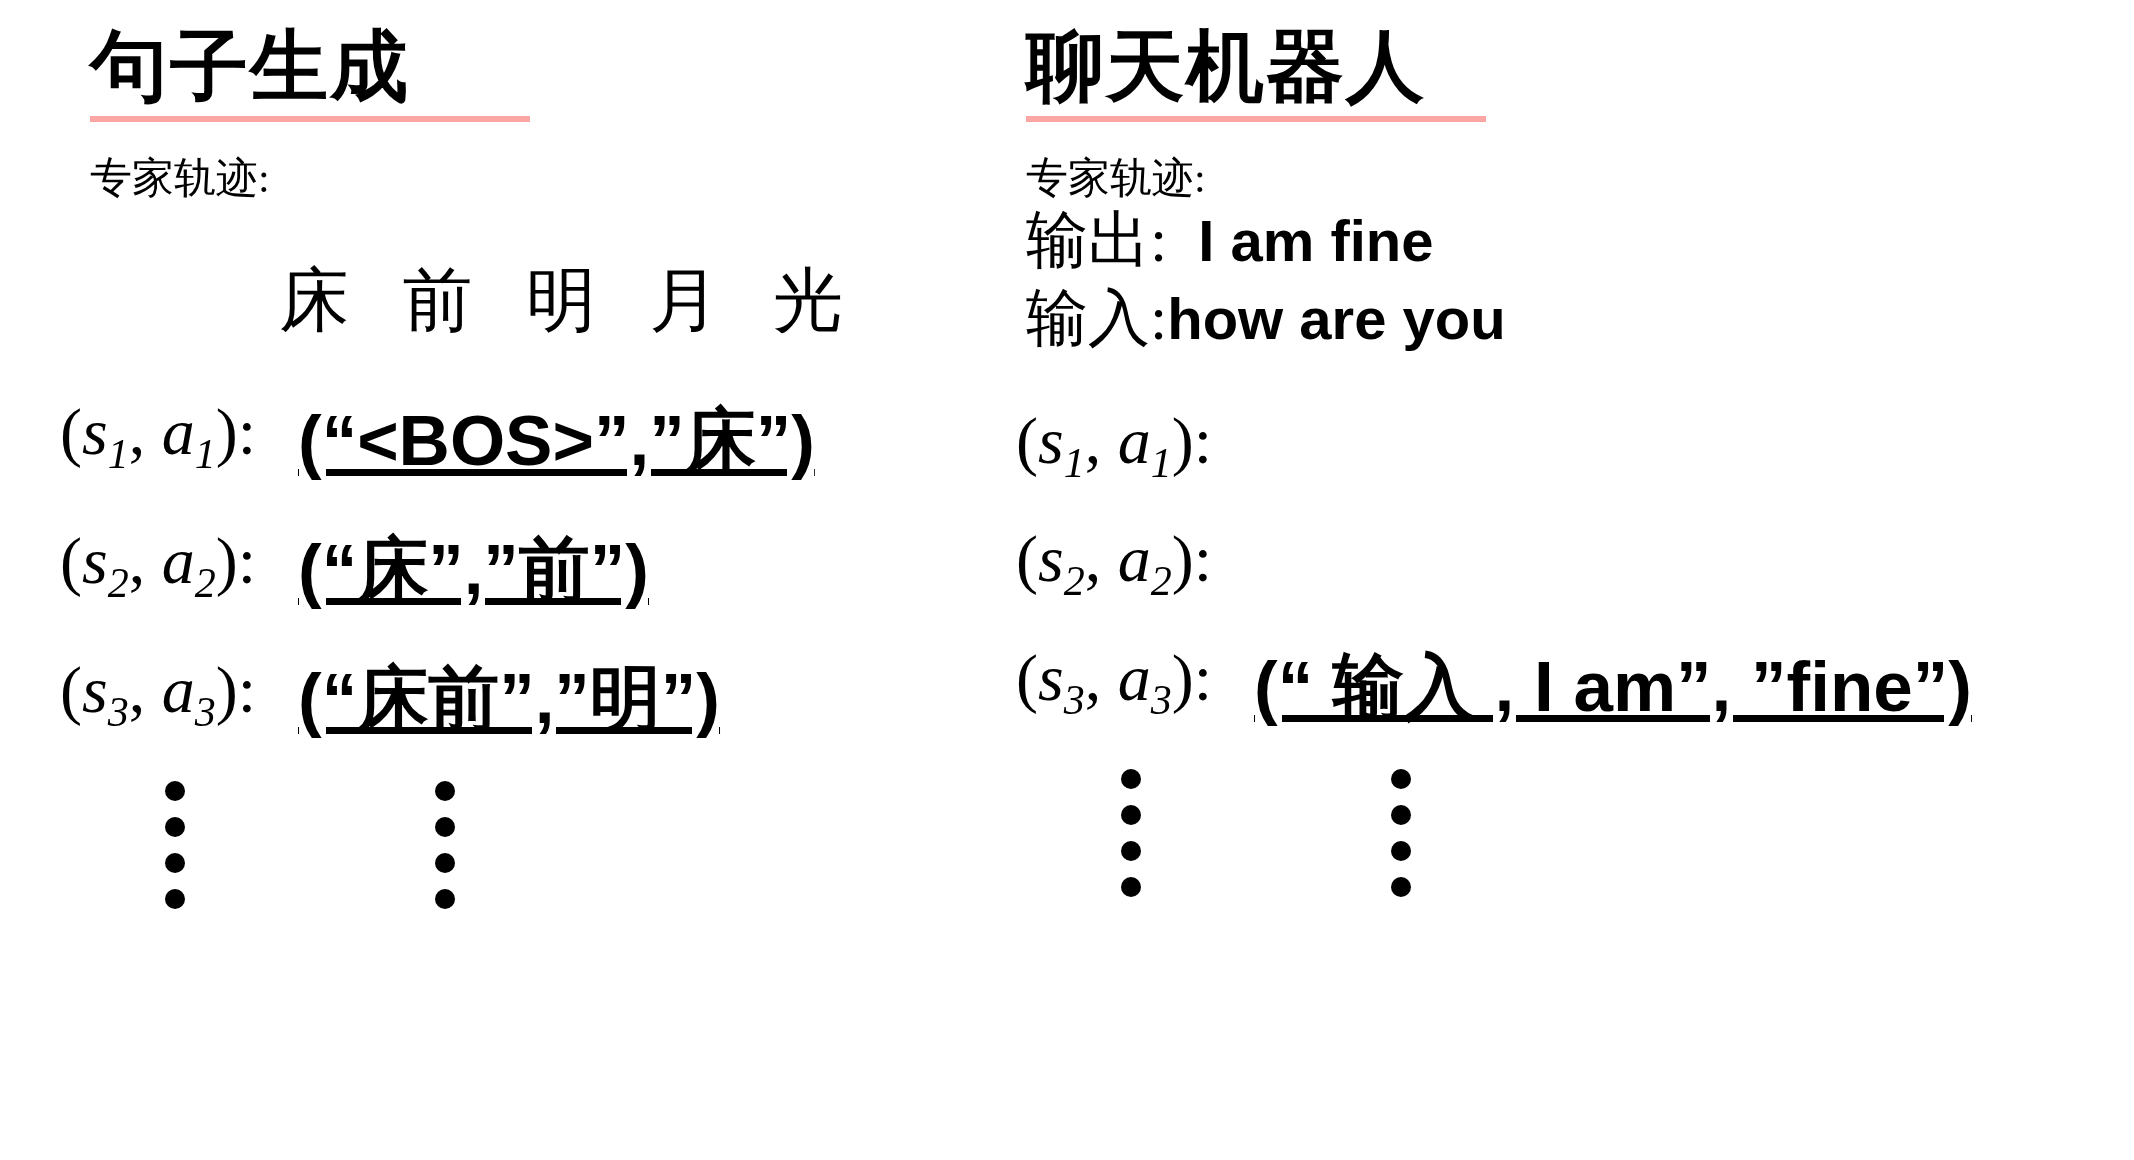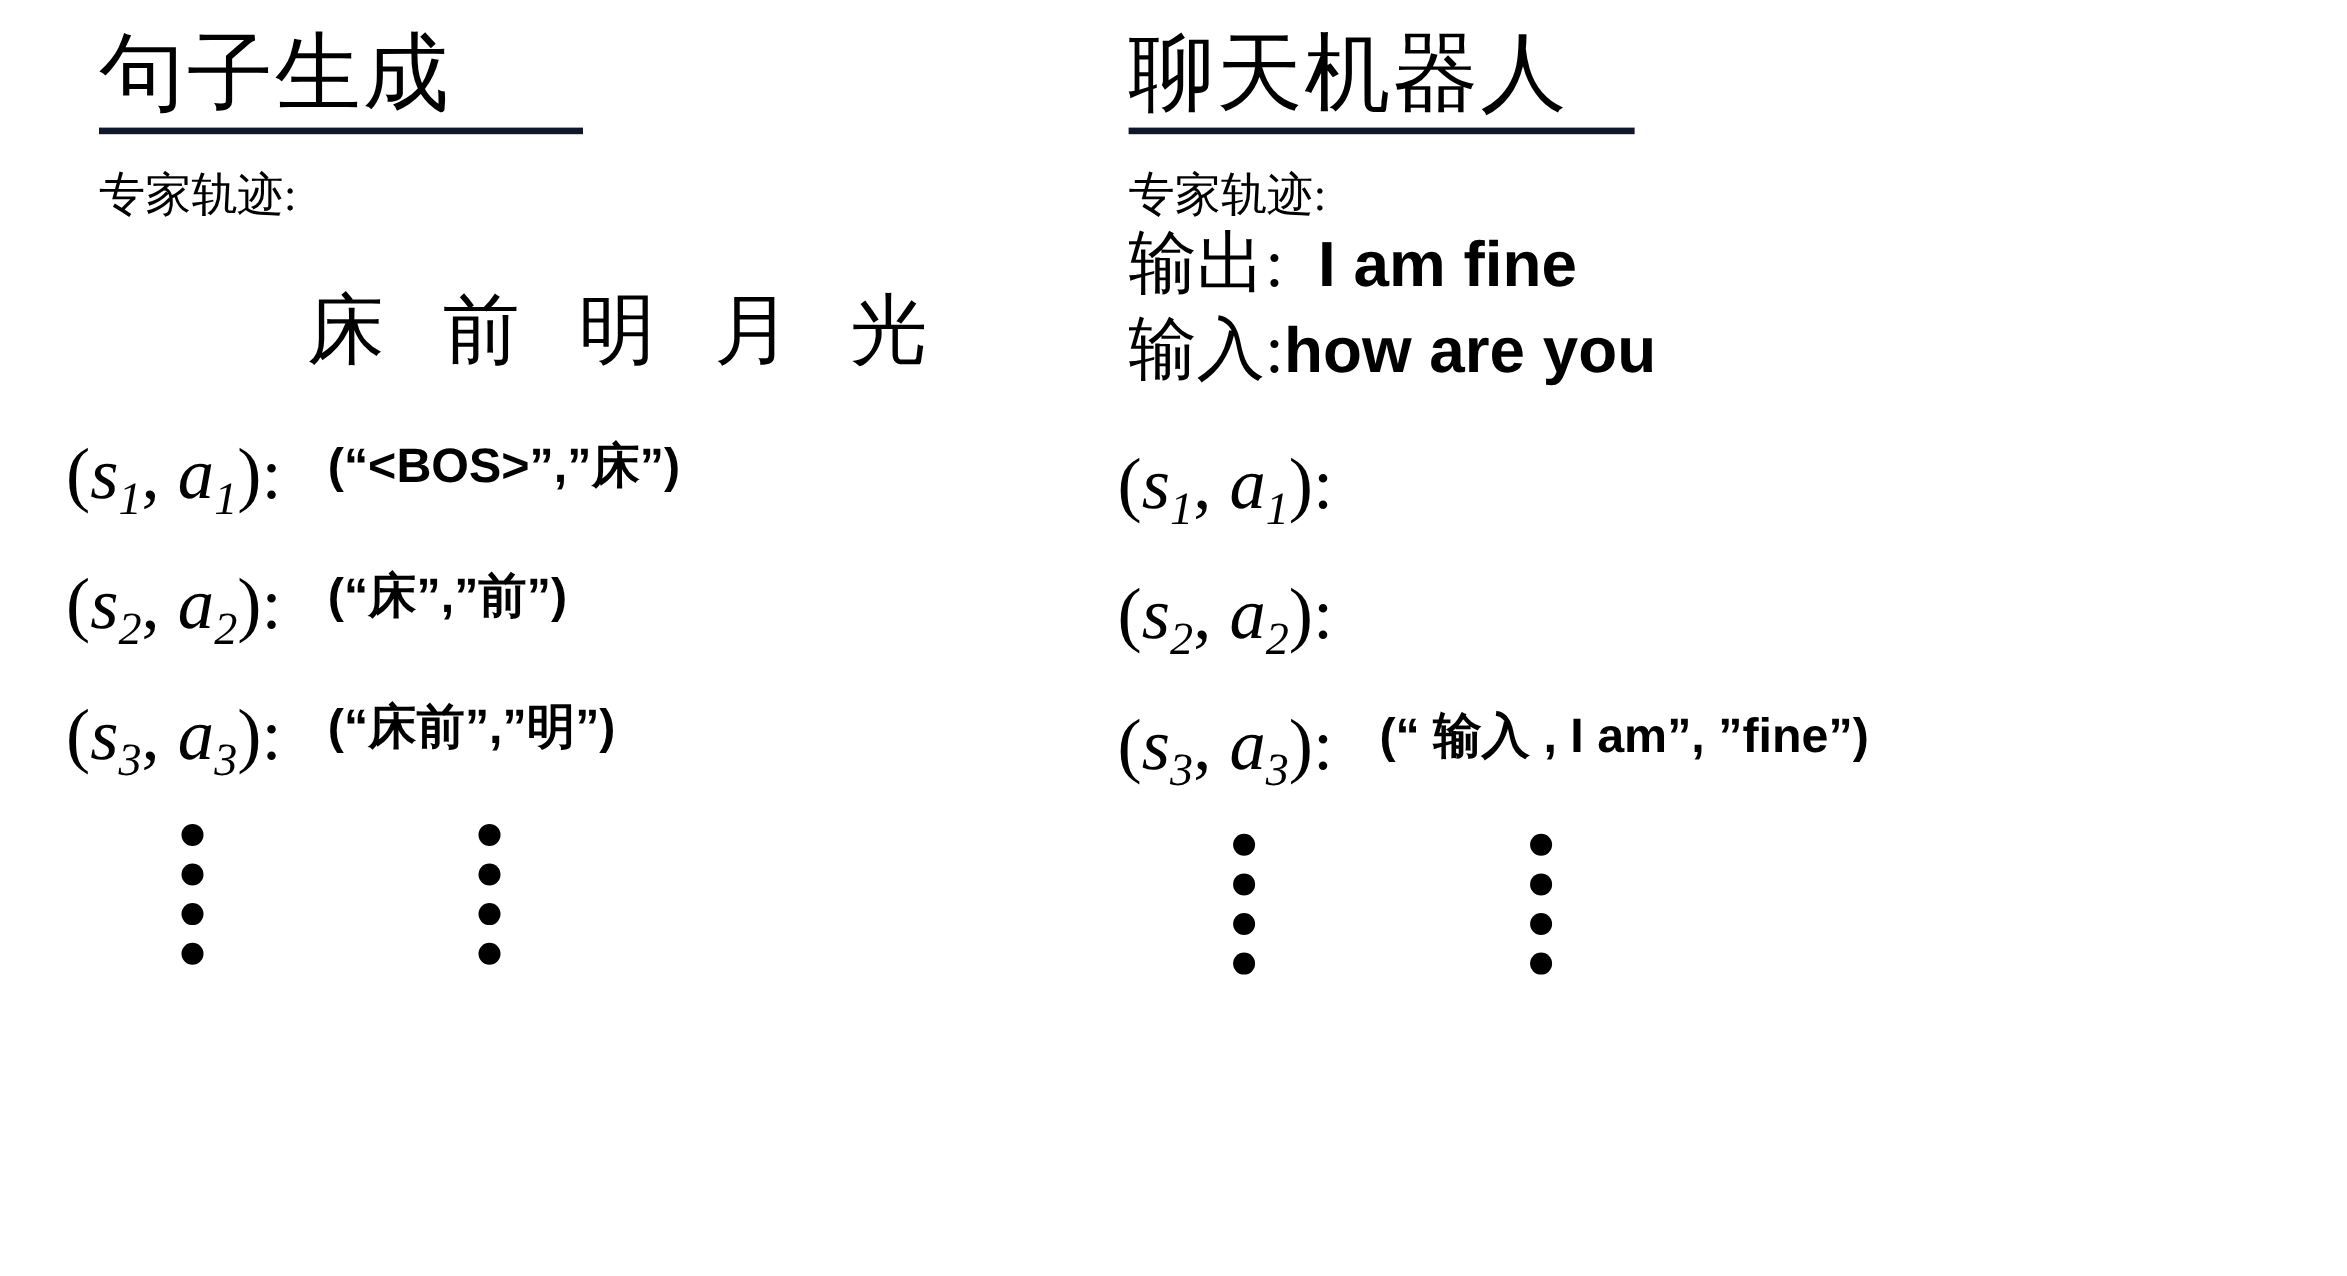--- a/index.html
+++ b/index.html
@@ -23,27 +23,27 @@
 
   .column {
     position: absolute;
     top: 0;
   }
   .col-left  { left: 60px;  width: 960px; }
   .col-right { left: 1016px; width: 1040px; }
 
   .col-title {
     font-family: "Liberation Serif", serif;
-    font-weight: normal;
+    font-weight: bold;
     font-size: 78px;
     line-height: 1.0;
     letter-spacing: 2px;
     display: inline-block;
     padding: 28px 0 10px 0;
-    border-bottom: 6px solid #0f172a;
+    border-bottom: 6px solid #fca5a5;
   }
   .col-left .col-title  { margin-left: 30px; padding-right: 120px; }
   .col-right .col-title { margin-left: 10px; padding-right: 60px; }
 
   .expert-label {
     font-family: Liberation Serif, serif;
     font-size: 42px;
     line-height: 1.15;
     margin-top: 32px;
   }
@@ -97,21 +97,22 @@
   }
   .pair-key .paren,
   .pair-key .comma,
   .pair-key .colon {
     font-style: normal;
   }
 
   .pair-val {
     font-family: "Liberation Sans", sans-serif;
     font-weight: bold;
-    font-size: 44px;
+    font-size: 71px;
+    text-decoration: underline;
   }
   .col-left .pair-val  { margin-left: 18px; }
   .col-right .pair-val { margin-left: 18px; }
 
   .dots-row {
     position: relative;
     height: 130px;
     margin-top: 18px;
   }
   .vdots {

